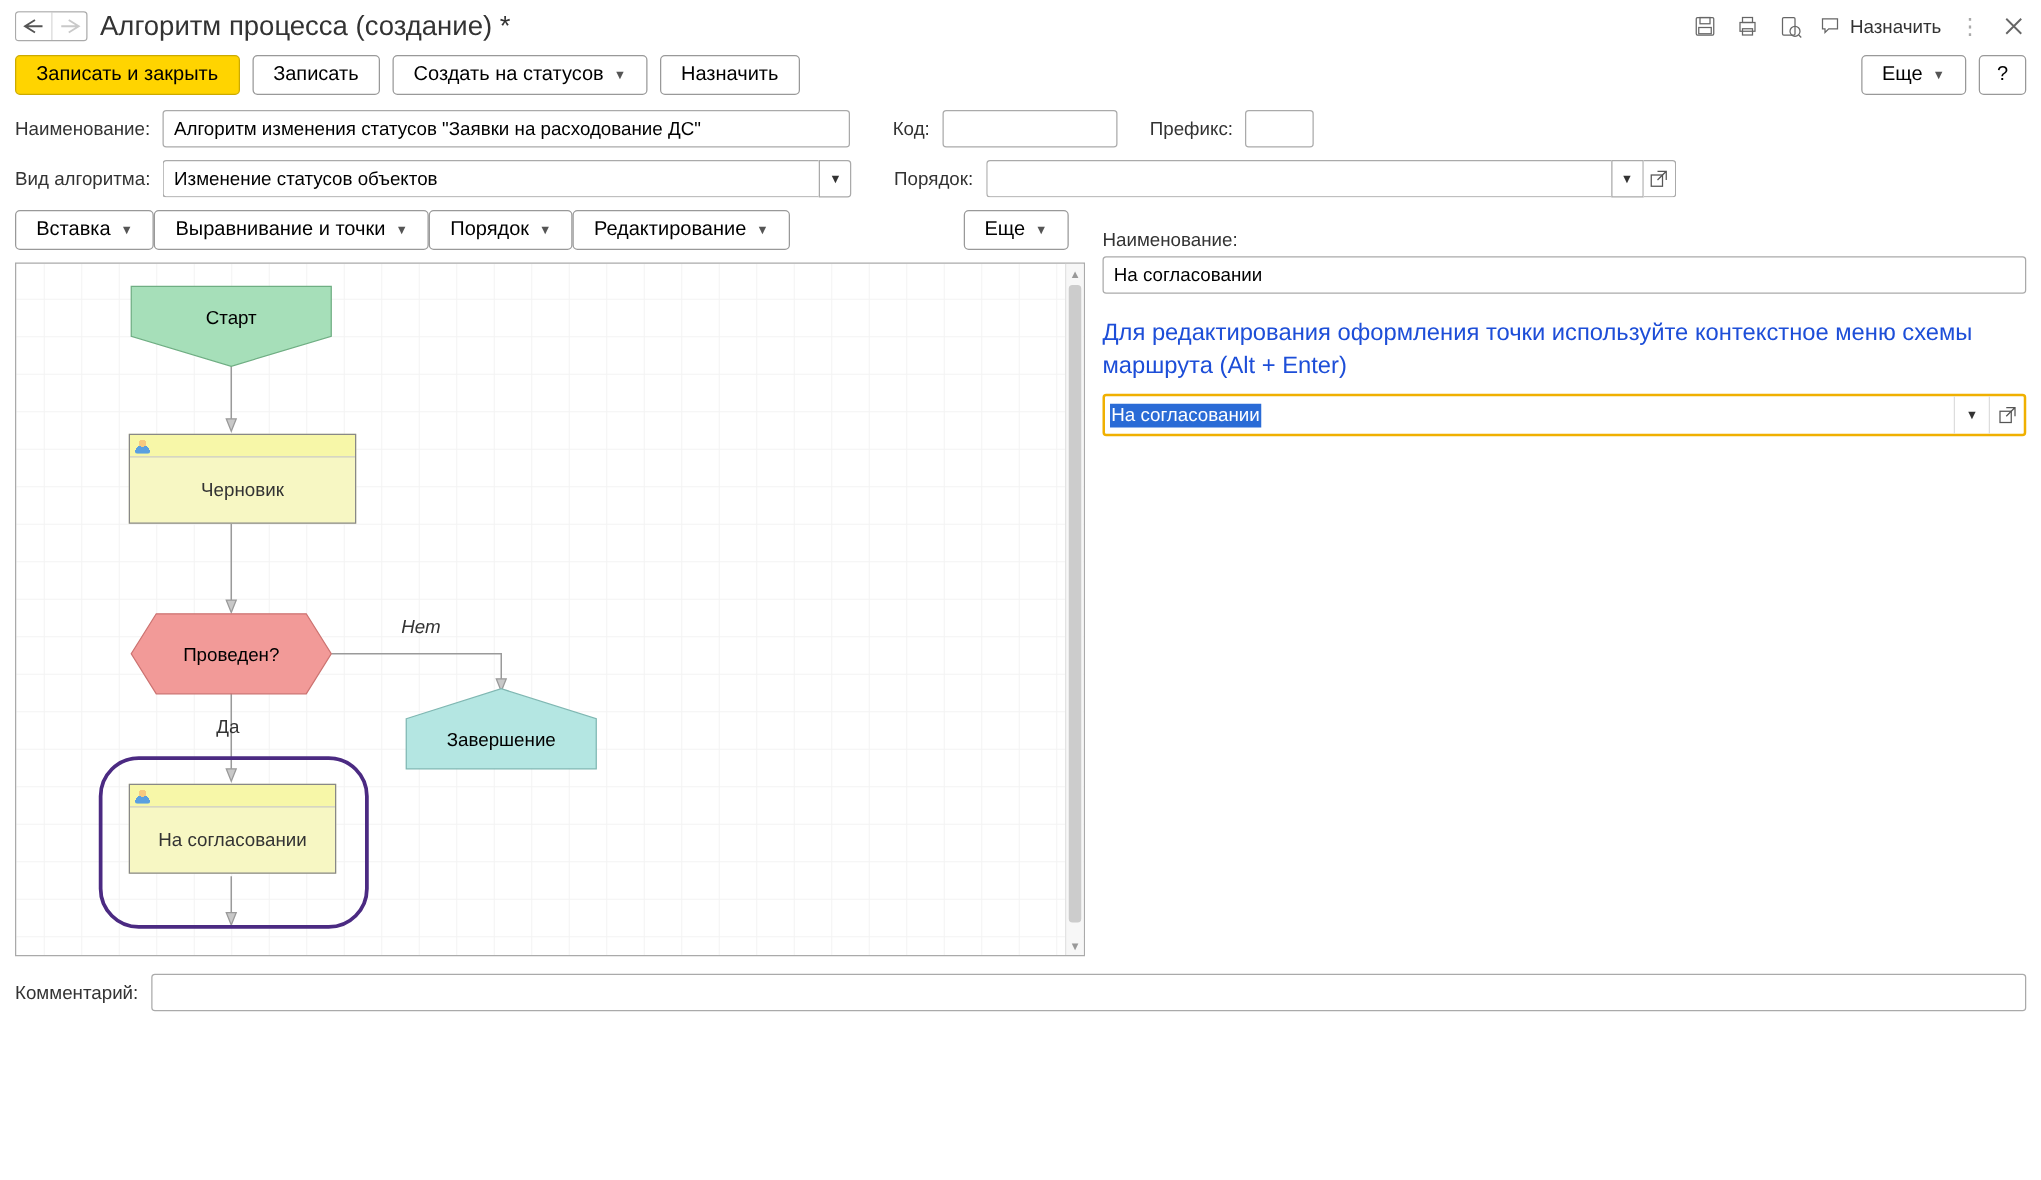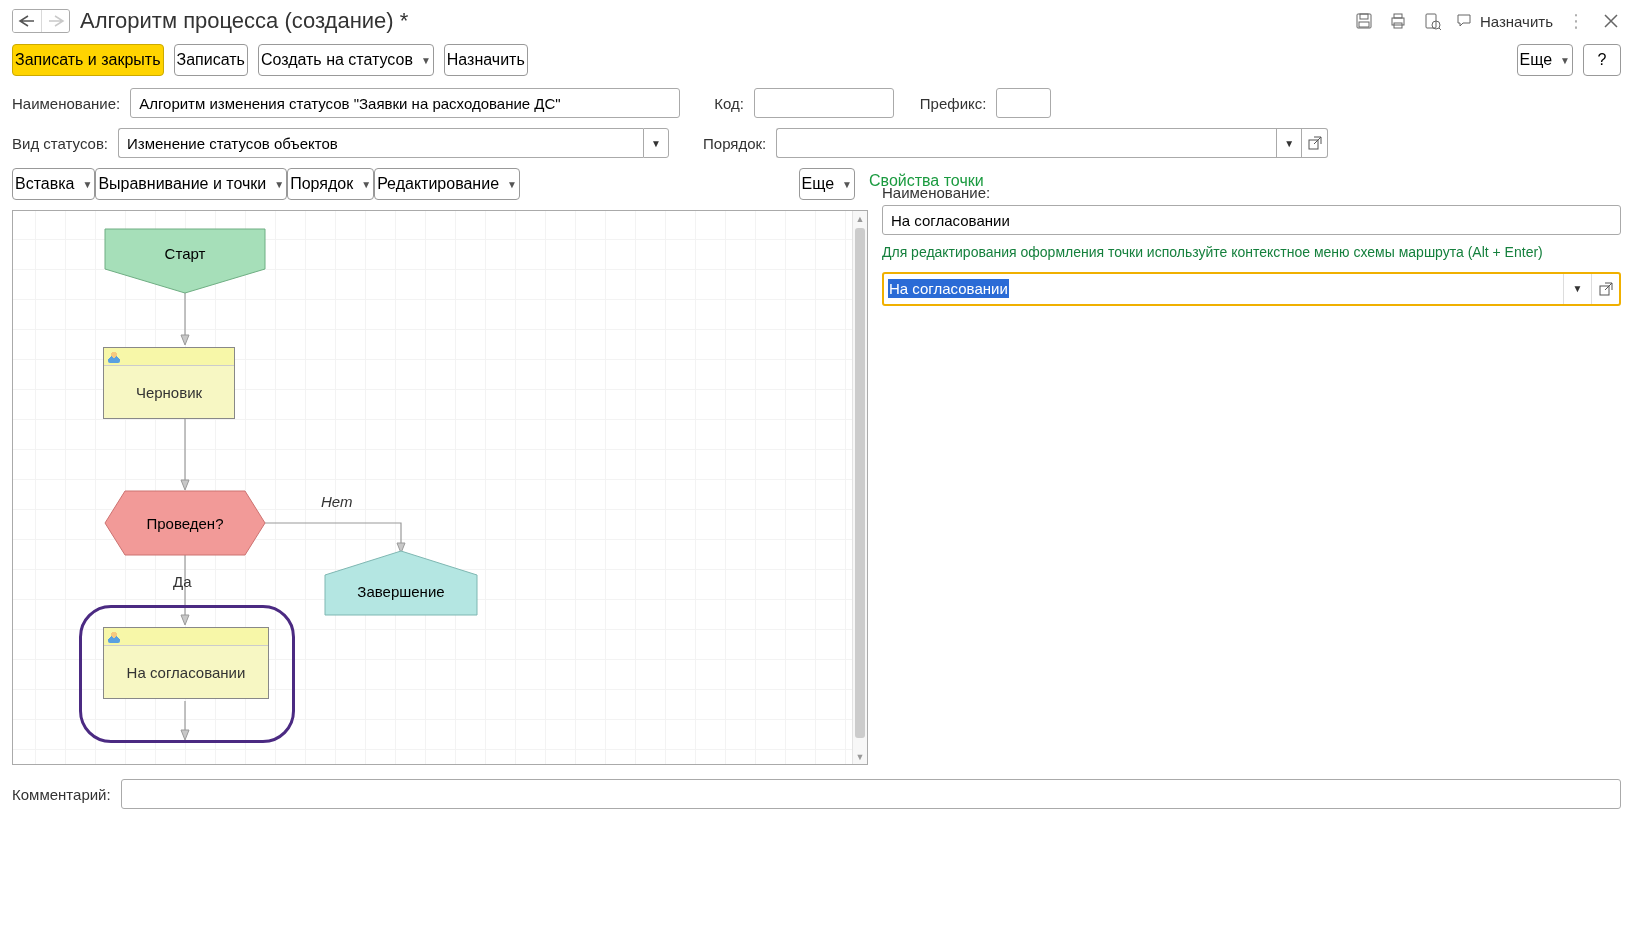--- a/index.html
+++ b/index.html
@@ -11,21 +11,21 @@
   .nav-btns { display: flex; border: 1px solid #aaa; border-radius: 3px; overflow: hidden; }
   .nav-btn { width: 28px; height: 22px; display: flex; align-items: center; justify-content: center; background: #fff; border: none; cursor: pointer; }
   .nav-btn + .nav-btn { border-left: 1px solid #aaa; }
   .page-title { font-size: 22px; flex: 1; }
   .header-icons { display: flex; align-items: center; gap: 14px; }
   .hicon { width: 20px; height: 20px; display: flex; align-items: center; justify-content: center; color: #555; cursor: pointer; }
   .discuss { display: flex; align-items: center; gap: 6px; cursor: pointer; }
 
   
   .toolbar1 { display: flex; gap: 10px; margin-bottom: 12px; align-items: center; }
-  .btn { border: 1px solid #999; background: #fff; border-radius: 4px; padding: 6px 2px; font-size: 16px; cursor: pointer; display: inline-flex; align-items: center; gap: 6px; }
+  .btn { border: 1px solid #999; background: #fff; border-radius: 4px; padding: 6px 16px; font-size: 16px; cursor: pointer; display: inline-flex; align-items: center; gap: 6px; }
   .btn-primary { background: #ffd400; border-color: #ccaa00; font-weight: 500; }
   .btn .caret { font-size: 10px; color: #555; margin-left: 2px; }
   .toolbar1 .spacer { flex: 1; }
   .btn-help { width: 38px; justify-content: center; }
 
   
   .form-row { display: flex; gap: 10px; align-items: center; margin-bottom: 10px; }
   .flabel { white-space: nowrap; color: #333; }
   .finput { border: 1px solid #aaa; border-radius: 3px; height: 30px; padding: 2px 8px; font-size: 15px; background: #fff; }
   .finput-name { width: 550px; }
@@ -57,21 +57,21 @@
   .task-node { background: #f7f7c3; flex-direction: column; align-items: stretch; }
   .task-node .thead { height: 18px; border-bottom: 1px solid #ccc; background: #f7f7a8; display:flex; align-items:center; padding-left:4px;}
   .task-node .tbody { flex:1; display:flex; align-items:center; justify-content:center;}
   .selected-outline { position:absolute; border: 3px solid #4b2a82; border-radius: 32px; pointer-events: none; }
   .edge-label { position: absolute; font-size: 15px; color: #333; }
 
   .propbox { flex: 1; }
   .prop-title { color: #1a9a3f; font-size: 16px; margin-bottom: 6px; }
   .plabel { margin: 6px 0 4px 0; }
   .pfield { width: 100%; }
-  .hint { color: #15803d; font-size: 14px; margin: 8px 0 10px 0; line-height: 1.35; }
+  .hint { color: #1d4ed8; font-size: 19px; margin: 19px 0 10px 0; line-height: 1.35; }
   .action-wrap { border: 2px solid #f0b000; border-radius: 3px; display: flex; align-items: stretch; height: 34px; }
   .action-wrap .atext { flex: 1; display: flex; align-items: center; padding-left: 4px; }
   .action-wrap .atext .hl { background: #2a6bd6; color: #fff; padding: 1px 1px; }
   .action-wrap .abtn { width: 28px; border-left: 1px solid #ddd; display:flex; align-items:center; justify-content:center; cursor:pointer; }
 
   
   .comment-row { display: flex; gap: 10px; align-items: center; margin-top: 14px; }
   .comment-row .finput { flex: 1; }
 
   svg { overflow: visible; }
@@ -159,21 +159,21 @@
   <input class="finput finput-name" value="Алгоритм изменения статусов &quot;Заявки на расходование ДС&quot;" style="">
   <span style="width:14px"></span>
   <span class="flabel">Код:</span>
   <input class="finput finput-code" value="" style="">
   <span style="width:6px"></span>
   <span class="flabel">Префикс:</span>
   <input class="finput finput-prefix" value="" style="">
 </div>
 
 <div class="form-row">
-  <span class="flabel">Вид статусов:</span>
+  <span class="flabel">Вид алгоритма:</span>
   <div class="select-wrap">
     <input class="finput finput-type" value="Изменение статусов объектов" style="">
     <span class="sel-btn">▼</span>
   </div>
   <span style="width:14px"></span>
   <span class="flabel">Порядок:</span>
   <div class="select-wrap" style="flex:0 0 auto;">
     <input class="finput finput-group" value="" style="">
     <span class="sel-btn">▼</span>
     <span class="sel-btn open-icon">
@@ -202,23 +202,20 @@
     <button class="btn">
         <span>Редактирование</span>
         <span class="caret">▼</span>
       </button>
     <div style="flex:1"></div>
     <button class="btn">
         <span>Еще</span>
         <span class="caret">▼</span>
       </button>
   </div>
-  <div class="propbox-head" style="flex:1; padding-left:4px;">
-    <div class="prop-title">Свойства точки</div>
-  </div>
 </div>
 
 <div class="main">
 
   <div class="canvas-wrap">
 
     <svg width="840" height="555" style="position:absolute; left:0; top:0; pointer-events:none;">
 
       <line class="arrow-line" x1="172" y1="80" x2="172" y2="130"></line>
       <polygon class="arrow-head" points="172,134 168,124 176,124"></polygon>
@@ -234,21 +231,21 @@
 
       <line class="arrow-line" x1="172" y1="490" x2="172" y2="525"></line>
       <polygon class="arrow-head" points="172,529 168,519 176,519" fill="#fff"></polygon>
     </svg>
 
     <svg style="position:absolute; left:92px; top:18px;" width="160" height="66">
       <polygon points="0,0 160,0 160,40 80,64 0,40" fill="#a6dfb9" stroke="#6fae83"></polygon>
       <text x="80" y="30" text-anchor="middle" font-size="15">Старт</text>
     </svg>
 
-    <div class="node task-node" style="left:90px; top:136px; width:132px; height:72px;">
+    <div class="node task-node" style="left:90px; top:136px; width:182px; height:72px;">
       <div class="thead">
           <span class="uicon uicon-person"></span>
         </div>
       <div class="tbody">Черновик</div>
     </div>
 
     <svg style="position:absolute; left:92px; top:280px;" width="160" height="64">
       <polygon points="20,0 140,0 160,32 140,64 20,64 0,32" fill="#f29a98" stroke="#cc7270"></polygon>
       <text x="80" y="38" text-anchor="middle" font-size="15">Проведен?</text>
     </svg>

